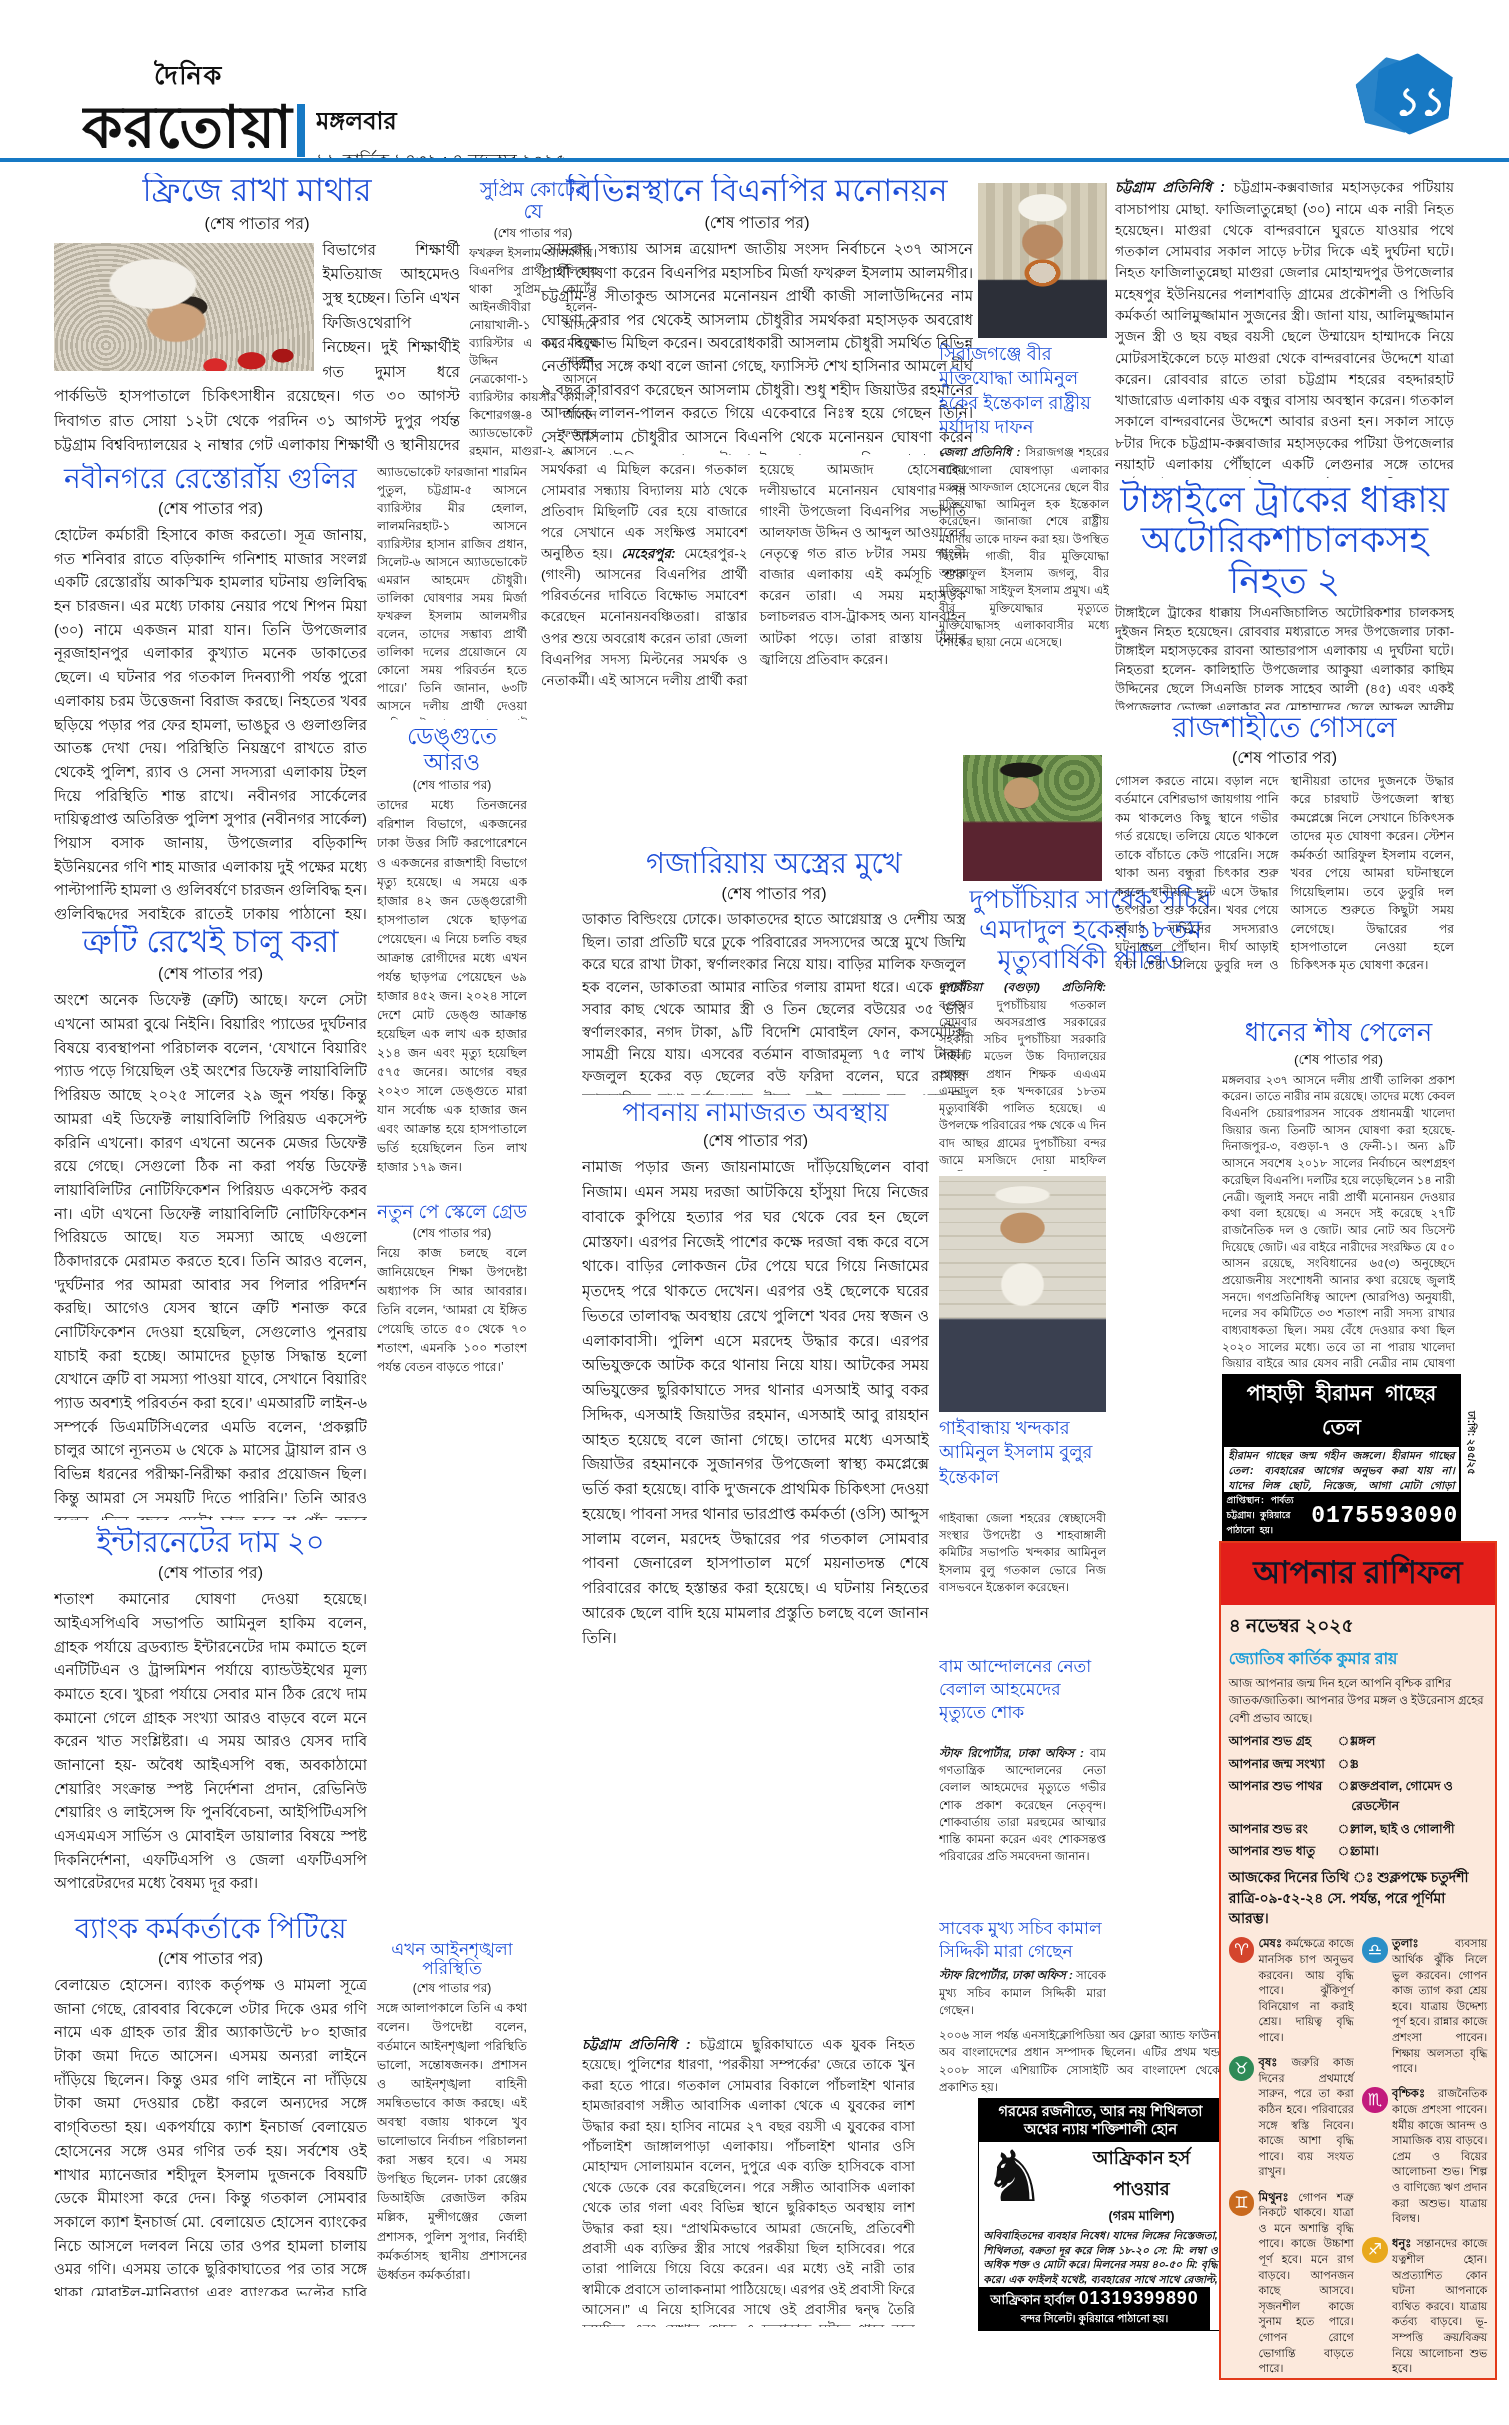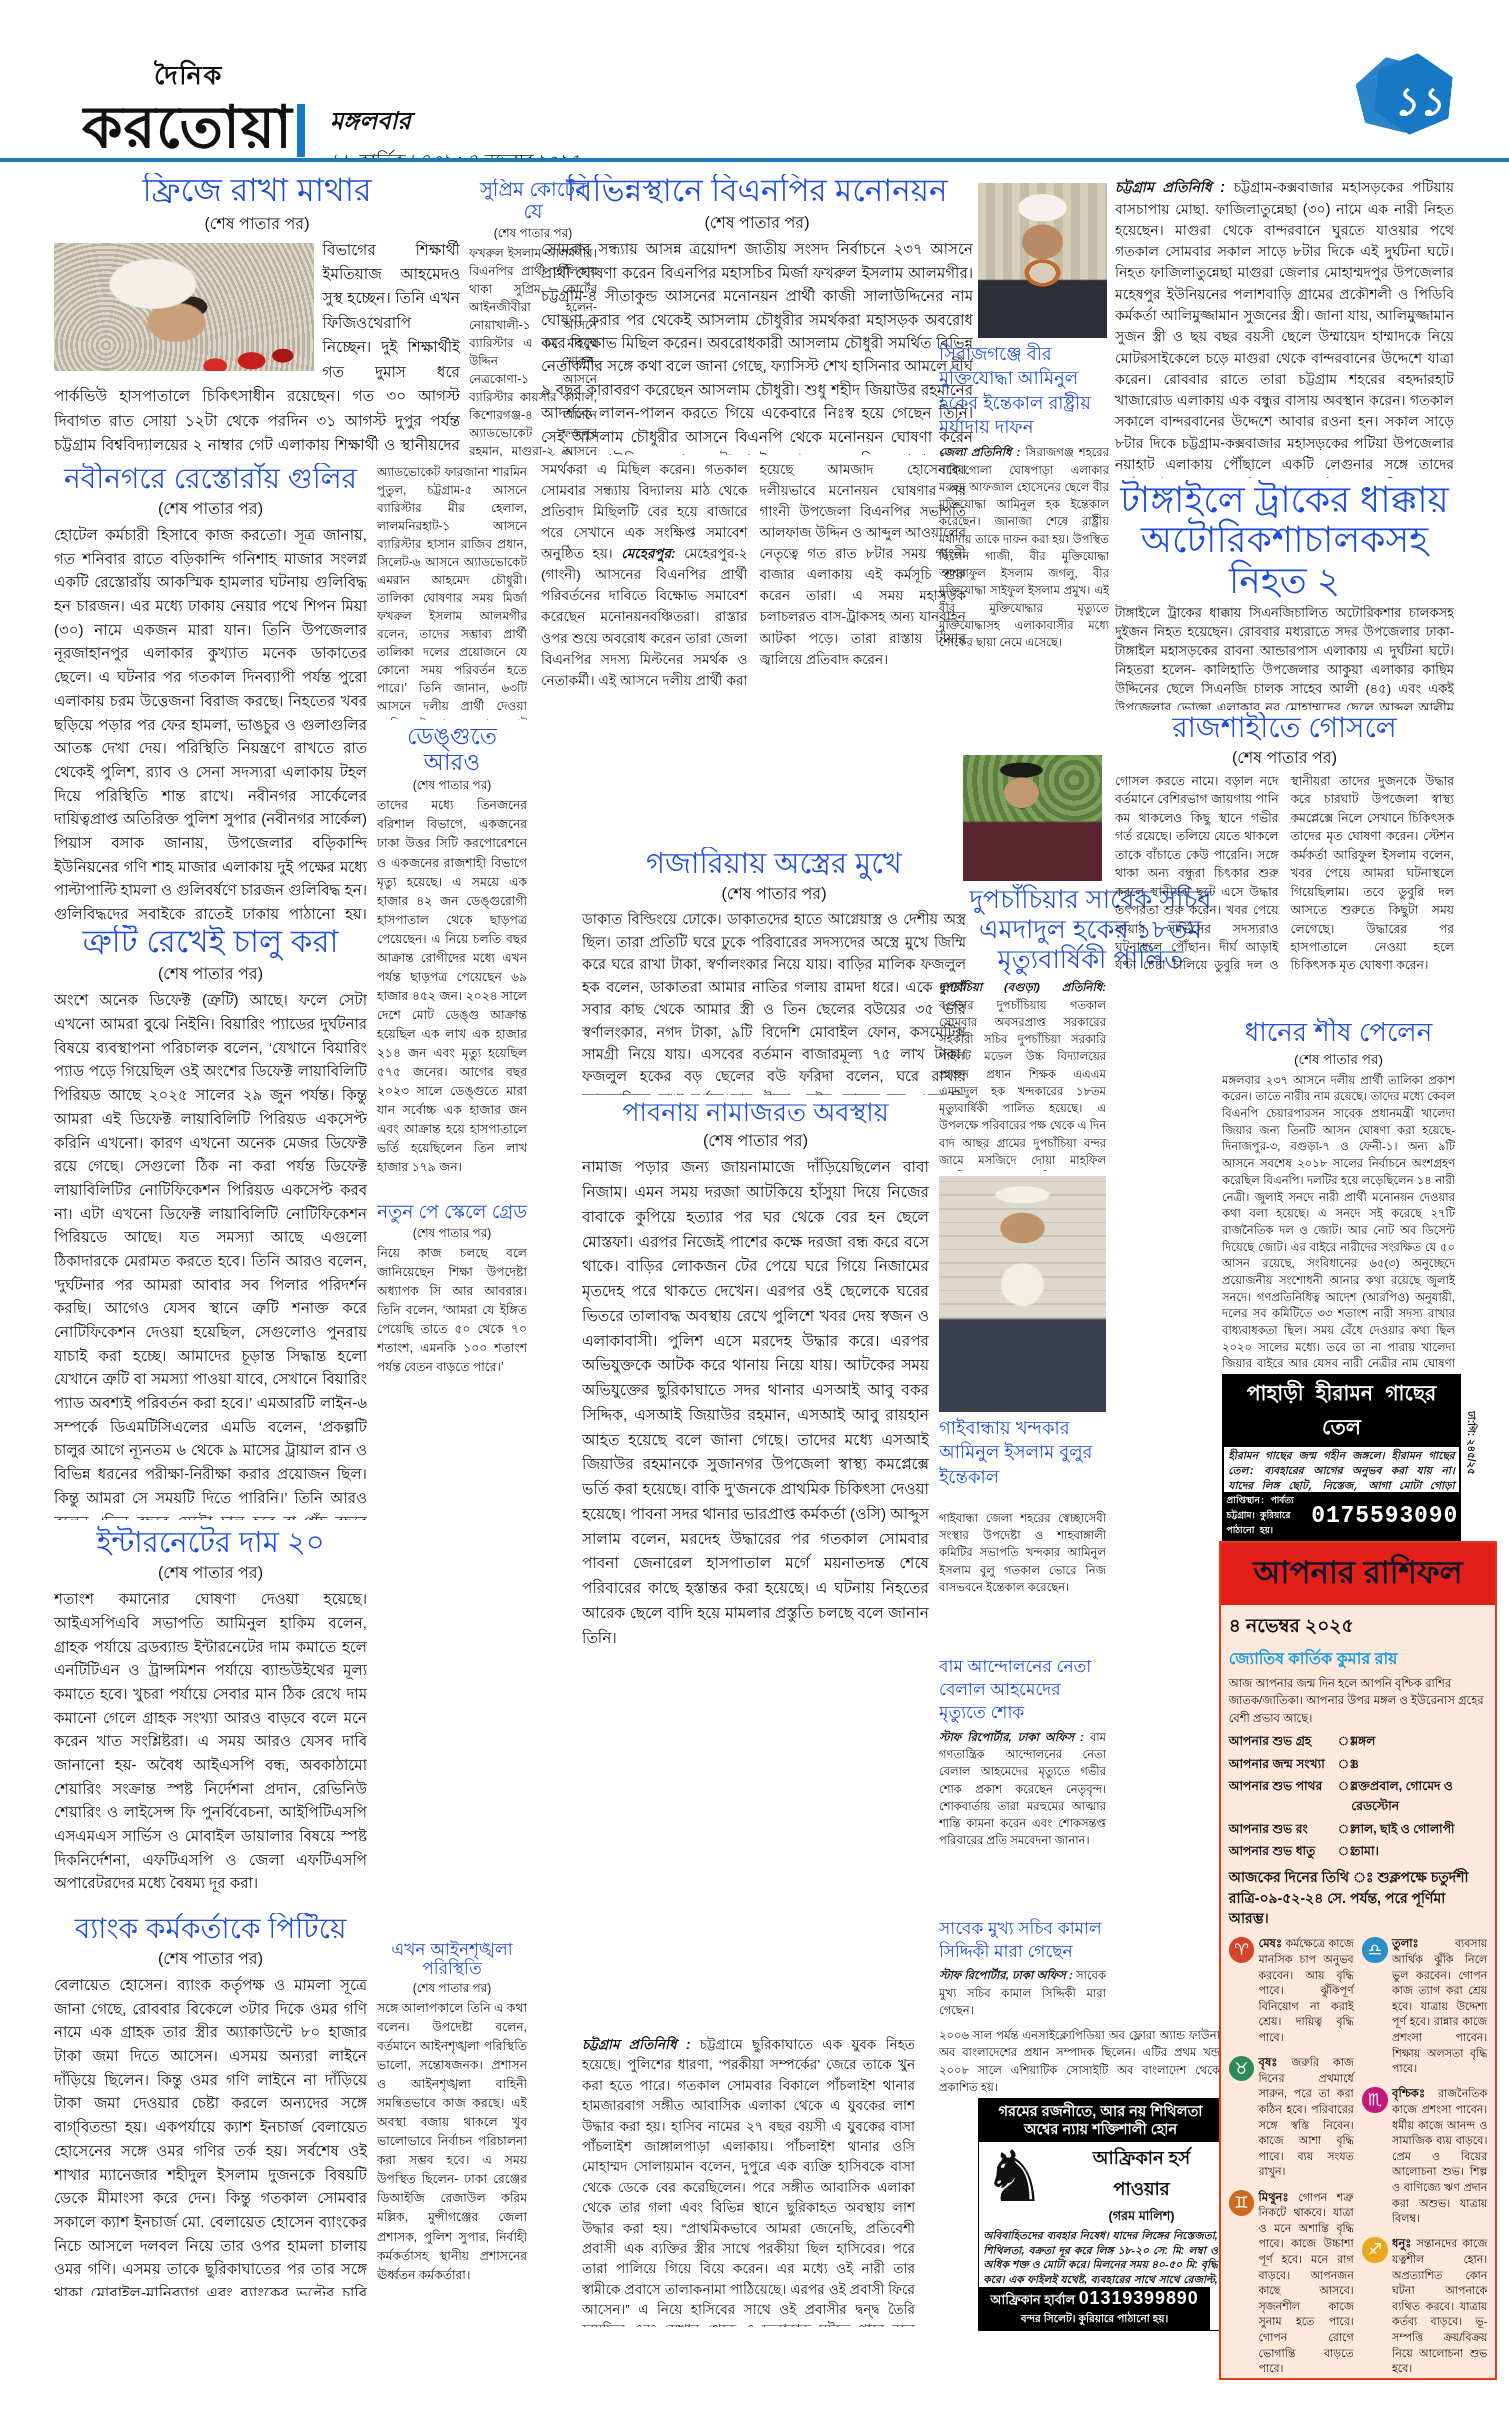--- a/index.html
+++ b/index.html
@@ -39,21 +39,21 @@
 </head>
 <body>
 
 <div id="page">
 
   <div class="blk" style="left:82px;top:56px;width:213px;height:102px;">
     <div id="masthead-top">দৈনিক</div>
     <div id="masthead-main">করতোয়া</div>
   </div>
   <div class="vbar" style="left:297px;top:104px;height:53px;"></div>
-  <div class="blk" style="left:330px;top:102px;width:357px;height:56px;font-style:italic;">
+  <div class="blk" style="left:316px;top:102px;width:357px;height:56px;">
     <div id="day">মঙ্গলবার</div>
     <div id="dateline">১৯ কার্তিক ১৪৩২ : ৪ নভেম্বর ২০২৫</div>
   </div>
   <div class="hex" style="left:1359px;top:56px;width:73px;height:78px;transform:rotate(-14deg);opacity:.92;"></div>
   <div class="hex" style="left:1376px;top:53px;width:75px;height:82px;transform:rotate(6deg);"></div>
   <div id="badge-num" style="left:1393px;top:71px;">১১</div>
   <div id="rule"></div>
 
   <div class="blk" style="left:54px;top:173px;width:406px;height:284px;">
     <div class="hl" style="font-size:32px;">ফ্রিজে রাখা মাথার</div>
@@ -198,21 +198,21 @@
     radial-gradient(37px 37px at 50% 46%, #f2efe6 0 55%, transparent 60%),
     linear-gradient(180deg, transparent 60%, #3a4050 61%),
     repeating-linear-gradient(0deg,#dcd8cc 0 12px,#c9c4b4 12px 13.6px);"></div>
   <div class="blk" style="left:939px;top:1416px;width:167px;height:238px;">
     <div class="hl" style="font-size:18px;text-align:left;line-height:1.35;">গাইবান্ধায় খন্দকার আমিনুল ইসলাম বুলুর ইন্তেকাল</div>
     <div class="bd" style="font-size:11.5px;line-height:1.5;margin-top:21px;">গাইবান্ধা জেলা শহরের স্বেচ্ছাসেবী সংস্থার উপদেষ্টা ও শাহবাঙ্গালী কমিটির সভাপতি খন্দকার আমিনুল ইসলাম বুলু গতকাল ভোরে নিজ বাসভবনে ইন্তেকাল করেছেন।</div>
   </div>
 
   <div class="blk" style="left:939px;top:1656px;width:167px;height:258px;">
     <div class="hl" style="font-size:17px;text-align:left;line-height:1.35;">বাম আন্দোলনের নেতা বেলাল আহমেদের মৃত্যুতে শোক</div>
-    <div class="bd" style="font-size:11.5px;line-height:1.5;margin-top:4px;">
+    <div class="bd" style="font-size:11.5px;line-height:1.5;margin-top:20px;">
       <span class="lead">স্টাফ রিপোর্টার, ঢাকা অফিস :</span>
       <span>বাম গণতান্ত্রিক আন্দোলনের নেতা বেলাল আহমেদের মৃত্যুতে গভীর শোক প্রকাশ করেছেন নেতৃবৃন্দ। শোকবার্তায় তারা মরহুমের আত্মার শান্তি কামনা করেন এবং শোকসন্তপ্ত পরিবারের প্রতি সমবেদনা জানান।</span>
     </div>
   </div>
 
   <div class="blk" style="left:939px;top:1918px;width:167px;height:107px;">
     <div class="hl" style="font-size:17px;text-align:left;line-height:1.35;">সাবেক মুখ্য সচিব কামাল সিদ্দিকী মারা গেছেন</div>
     <div class="bd" style="font-size:11.5px;line-height:1.5;margin-top:3.4px;">
       <span class="lead">স্টাফ রিপোর্টার, ঢাকা অফিস :</span>
       <span>সাবেক মুখ্য সচিব কামাল সিদ্দিকী মারা গেছেন।</span>

